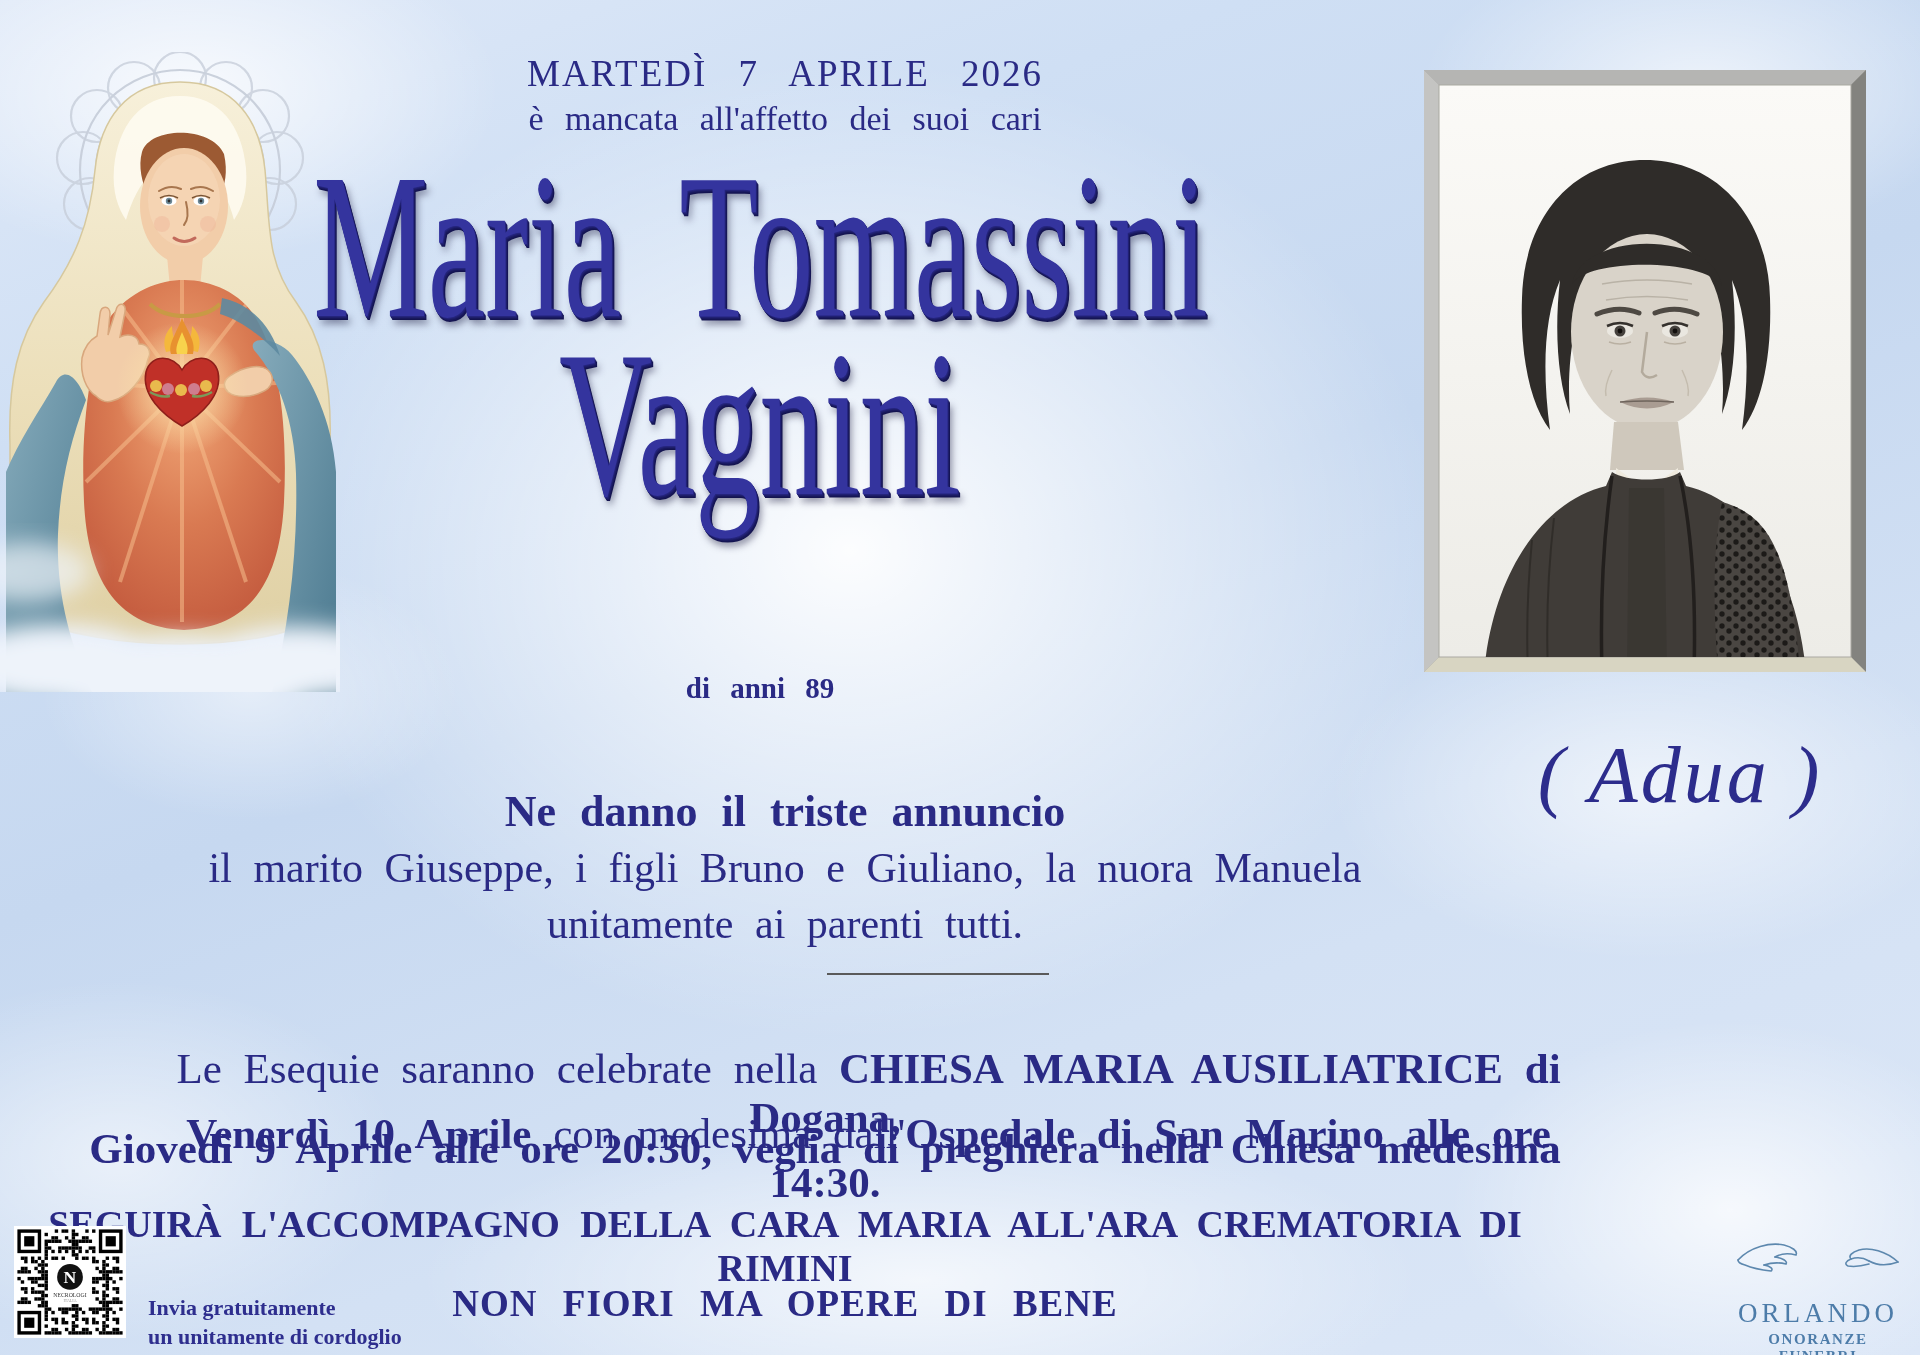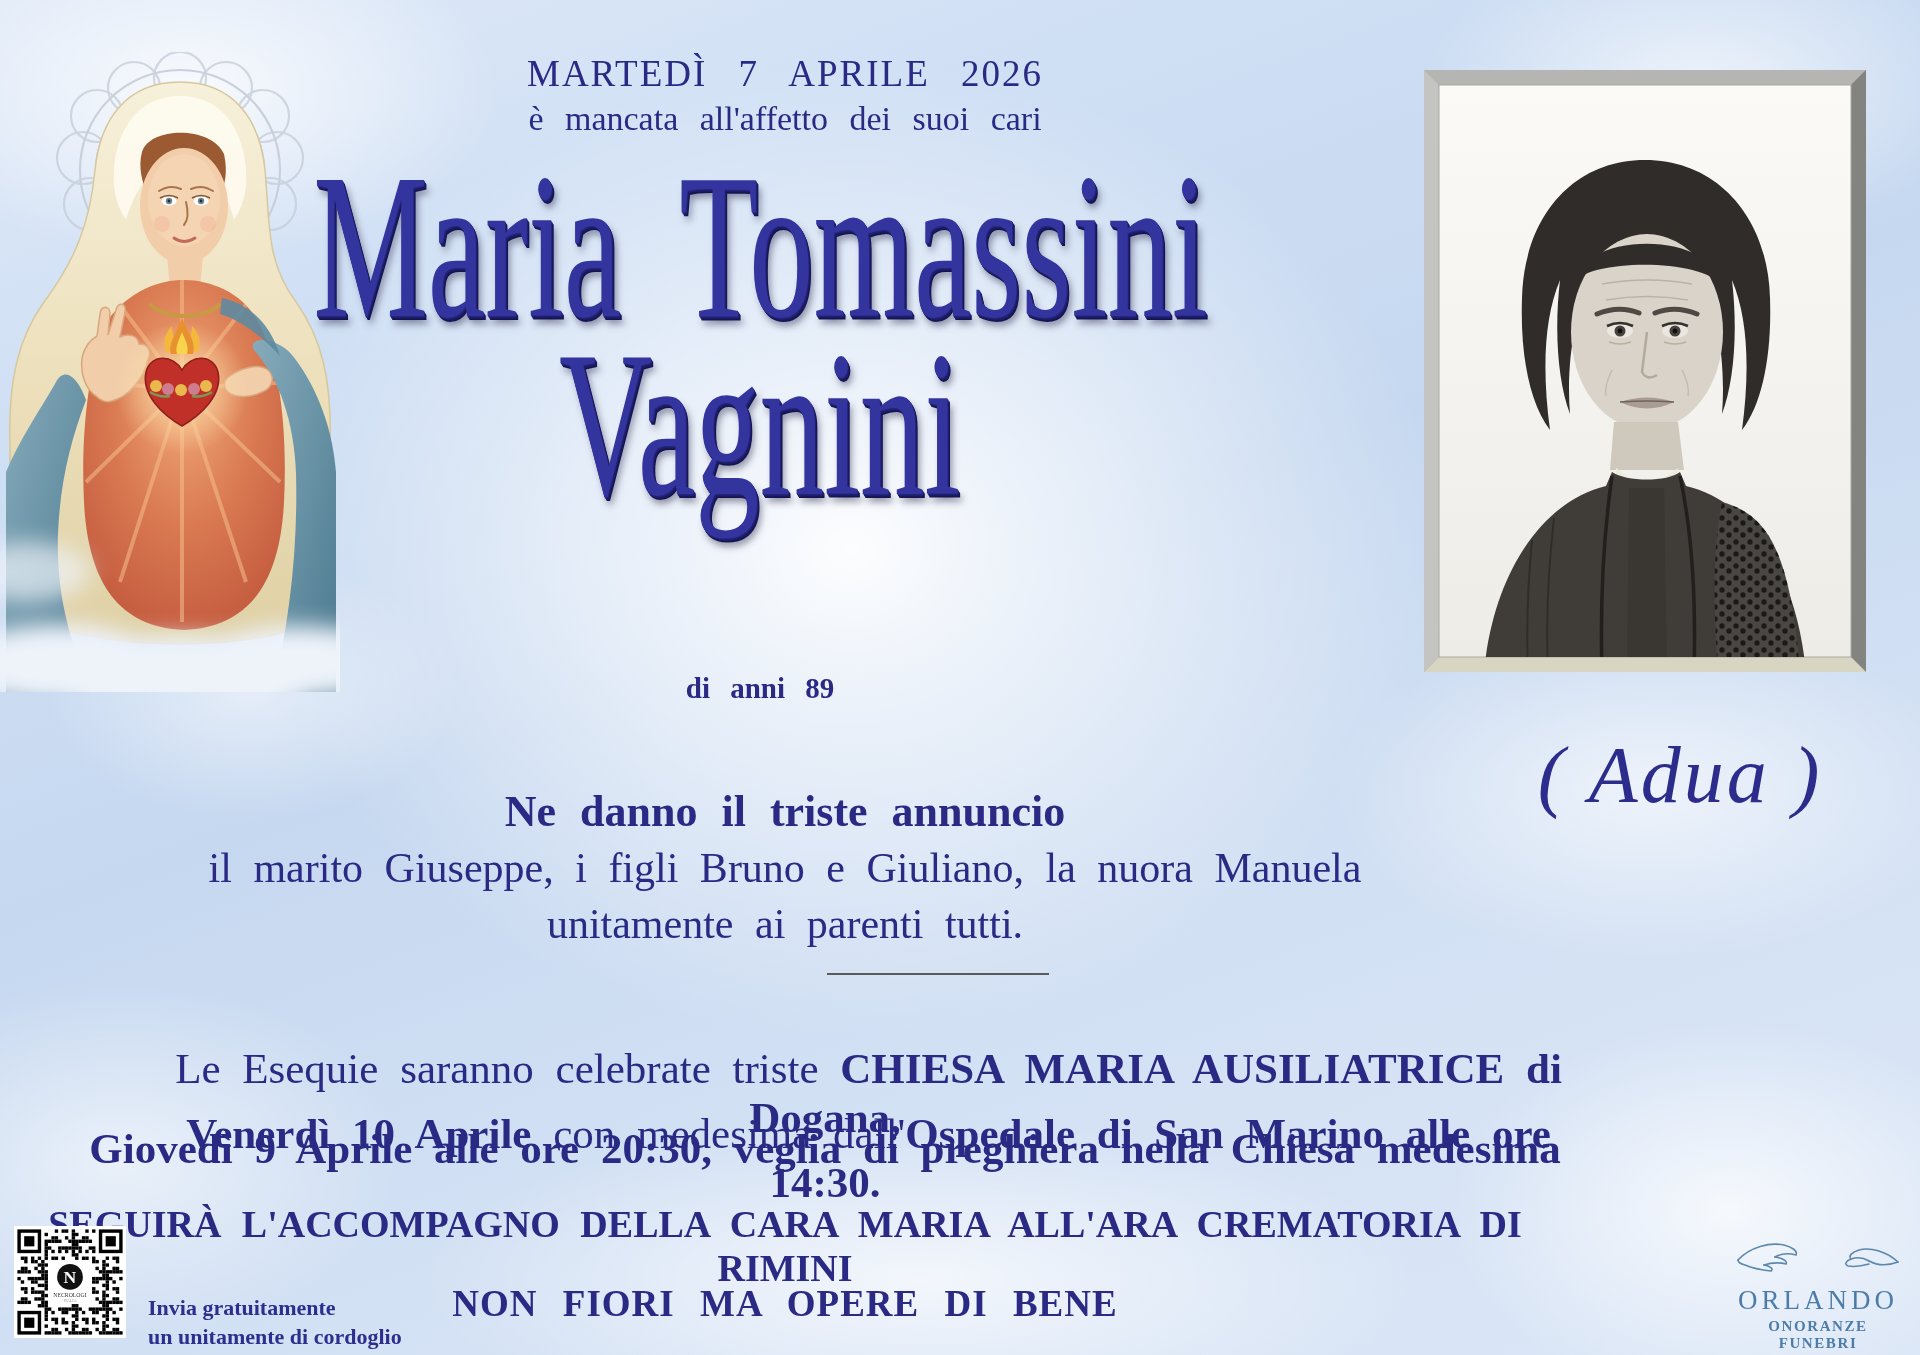--- a/index.html
+++ b/index.html
@@ -29,21 +29,21 @@
   .notice-heading{font-size:44px;font-weight:bold;word-spacing:13px;}
   .family-line{font-size:42px;word-spacing:11px;}
   .divider{background:#5a5a5a;height:2px;}
   .funeral-line{font-size:43px;word-spacing:11px;}
   .cremation-line{font-size:38px;font-weight:bold;word-spacing:11px;}
   .flowers-line{font-size:37px;font-weight:bold;word-spacing:15px;letter-spacing:1px;}
   .nickname{font-size:80px;font-style:italic;color:#2c2c8c;letter-spacing:3px;text-align:center;}
   .qr-caption{font-size:22px;font-weight:bold;line-height:1.3;color:#2e2e8e;text-align:left;
     font-family:"Liberation Serif",serif;}
   .agency{width:180px;text-align:center;color:var(--steel);}
-  .agency-name{font-size:27px;letter-spacing:4px;margin-top:3px;}
+  .agency-name{font-size:27px;letter-spacing:4px;margin-top:16px;}
   .agency-sub{font-size:15px;letter-spacing:1.6px;font-weight:bold;margin-top:2px;}
   .agency-phone{font-size:12px;color:#8aa6c6;margin-top:3px;letter-spacing:.5px;}
 </style>
 </head>
 <body>
 
 <div class="canvas">
 
   <div class="cloud" style="left:260px;top:60px;width:1180px;height:980px;"></div>
   <div class="cloud" style="left:-120px;top:-80px;width:620px;height:340px;opacity:.85;"></div>
@@ -234,21 +234,21 @@
 
   <div class="abs line age-line" style="left:0;top:672px;width:1520px;">di anni 89</div>
 
   <div class="abs line family-line" style="left:0;top:844px;width:1570px;">il marito Giuseppe, i figli Bruno e Giuliano, la nuora Manuela</div>
   <div class="abs line notice-heading" style="left:0;top:786px;width:1570px;">Ne danno il triste annuncio</div>
   <div class="abs line family-line" style="left:0;top:900px;width:1570px;">unitamente ai parenti tutti.</div>
 
   <div class="abs divider" style="left:827px;top:973px;width:222px;"></div>
 
   <div class="abs line funeral-line" style="left:40px;top:995px;width:1570px;">
-    <span>Le Esequie saranno celebrate triste </span><span class="b">CHIESA MARIA AUSILIATRICE di Dogana,</span>
+    <span>Le Esequie saranno celebrate nella </span><span class="b">CHIESA MARIA AUSILIATRICE di Dogana,</span>
   </div>
   <div class="abs line funeral-line" style="left:40px;top:1060px;width:1570px;">
     <span class="b">Venerdì 10 Aprile </span><span>con medesima dall'</span><span class="b">Ospedale di San Marino alle ore 14:30.</span>
   </div>
   <div class="abs line funeral-line b" style="left:40px;top:1124px;width:1570px;">Giovedì 9 Aprile alle ore 20:30, veglia di preghiera nella Chiesa medesima</div>
 
   <div class="abs line cremation-line" style="left:0;top:1202px;width:1570px;">SEGUIRÀ L'ACCOMPAGNO DELLA CARA MARIA ALL'ARA CREMATORIA DI RIMINI</div>
 
   <div class="abs line flowers-line" style="left:0;top:1282px;width:1570px;">NON FIORI MA OPERE DI BENE</div>
 

